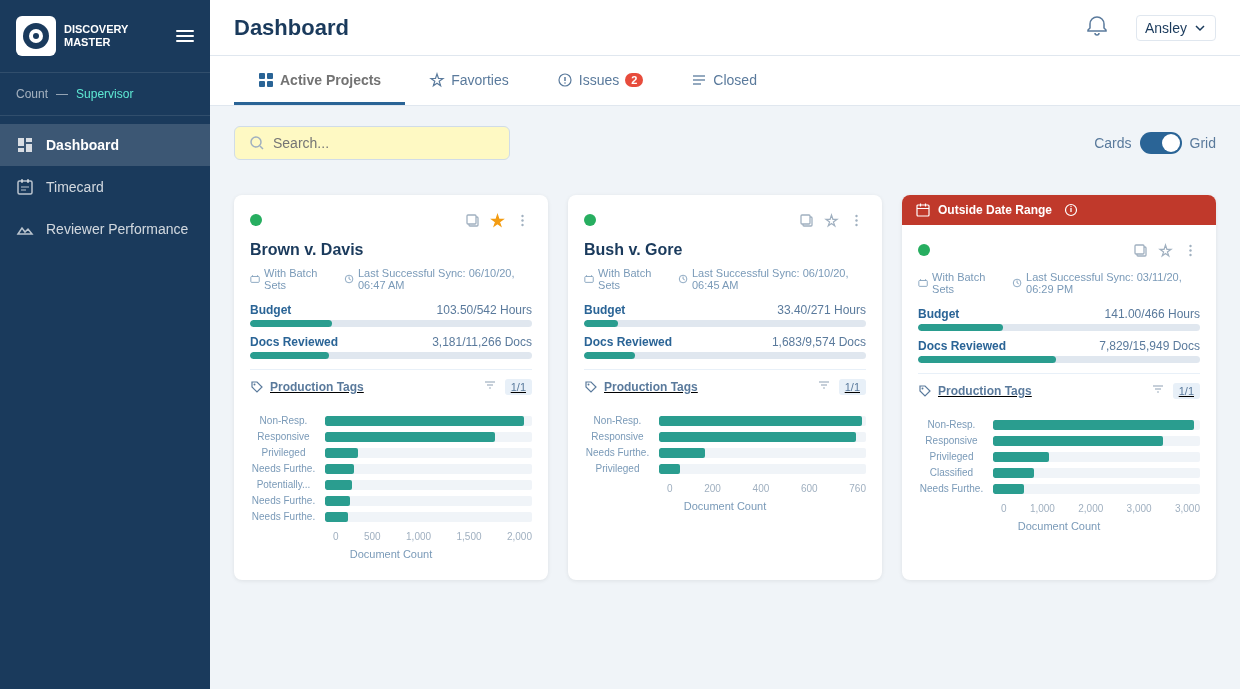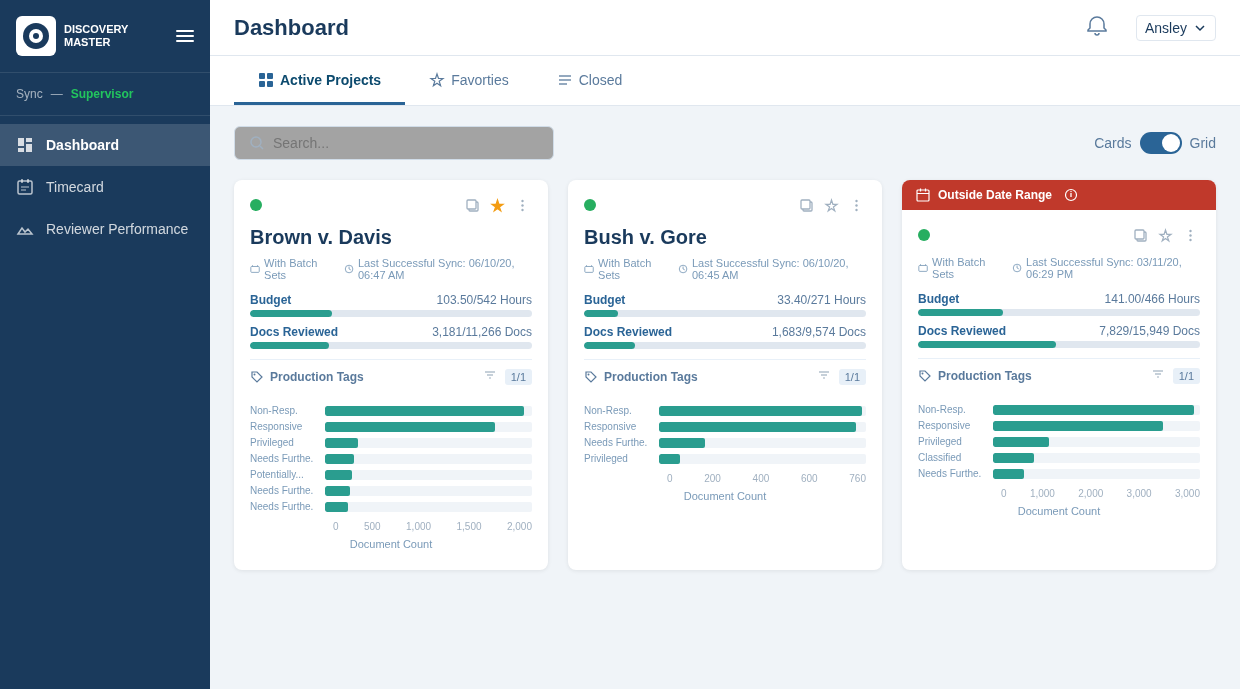--- a/index.html
+++ b/index.html
@@ -8,87 +8,87 @@
     
     .sidebar { width: 210px; background: #1a3a5c; color: white; display: flex; flex-direction: column; flex-shrink: 0; }
     .sidebar-logo { display: flex; align-items: center; padding: 16px 16px; border-bottom: 1px solid rgba(255,255,255,0.1); }
     .logo-icon { width: 40px; height: 40px; background: white; border-radius: 6px; display: flex; align-items: center; justify-content: center; margin-right: 8px; }
     .logo-icon svg { width: 30px; height: 30px; }
     .logo-text { font-size: 11px; font-weight: 700; color: white; line-height: 1.2; }
     .hamburger { margin-left: auto; cursor: pointer; display: flex; flex-direction: column; gap: 3px; }
     .hamburger span { display: block; width: 18px; height: 2px; background: white; border-radius: 2px; }
     .sidebar-role { display: flex; align-items: center; padding: 14px 16px; font-size: 12px; color: rgba(255,255,255,0.6); border-bottom: 1px solid rgba(255,255,255,0.1); }
     .sidebar-role .dash { margin: 0 8px; }
-    .sidebar-role .role-name { color: #22c55e; font-weight: 700; }
+    .sidebar-role .role-name { color: #5eead4; font-weight: 400; }
     .sidebar-nav { display: flex; flex-direction: column; padding: 8px 0; }
     .nav-item { display: flex; align-items: center; padding: 12px 16px; cursor: pointer; font-size: 14px; color: rgba(255,255,255,0.8); transition: background 0.2s; }
     .nav-item.active { background: rgba(255,255,255,0.15); color: white; font-weight: 600; }
     .nav-item svg { margin-right: 12px; flex-shrink: 0; }
 
     
     .main { flex: 1; display: flex; flex-direction: column; overflow: hidden; }
 
     
     .header { background: white; padding: 0 24px; height: 56px; display: flex; align-items: center; justify-content: space-between; border-bottom: 1px solid #e0e7ef; }
     .header-title { font-size: 22px; font-weight: 600; color: #1a3a5c; }
     .header-right { display: flex; align-items: center; gap: 28px; }
     .notif-btn { background: none; border: none; cursor: pointer; color: #5a7a9c; }
     .user-btn { display: flex; align-items: center; gap: 6px; background: none; border: none; cursor: pointer; font-size: 14px; color: #1a3a5c; font-weight: 500; padding: 4px 8px; border: 1px solid #e0e7ef; border-radius: 4px; }
 
     
     .tabs-bar { background: white; padding: 0 24px; display: flex; border-bottom: 1px solid #e0e7ef; }
     .tab { display: flex; align-items: center; gap: 6px; padding: 16px 24px 14px; cursor: pointer; font-size: 14px; color: #5a7a9c; border-bottom: 3px solid transparent; transition: all 0.2s; white-space: nowrap; }
-    .tab.active { color: #0c4a6e; font-weight: 700; border-bottom-color: #2a6496; }
+    .tab.active { color: #737373; font-weight: 700; border-bottom-color: #2a6496; }
     .tab-badge { background: #e74c3c; color: white; border-radius: 10px; padding: 1px 6px; font-size: 11px; font-weight: 700; }
 
     
     .content { flex: 1; overflow-y: auto; padding: 20px 24px; }
     .toolbar { display: flex; align-items: center; justify-content: space-between; margin-bottom: 20px; }
-    .search-box { display: flex; align-items: center; background: #a3a3a3; border: 1px solid #d0dce8; border-radius: 6px; padding: 8px 14px; width: 320px; }
+    .search-box { display: flex; align-items: center; background: #fef9c3; border: 1px solid #d0dce8; border-radius: 6px; padding: 8px 14px; width: 276px; }
     .search-box svg { color: #a0b0c0; margin-right: 8px; flex-shrink: 0; }
     .search-input { border: none; outline: none; font-size: 14px; color: #1a3a5c; width: 100%; background: transparent; }
     .toggle-group { display: flex; align-items: center; gap: 8px; }
     .toggle-label { font-size: 14px; color: #5a7a9c; }
     .toggle { width: 42px; height: 22px; background: #2a6496; border-radius: 11px; position: relative; cursor: pointer; }
     .toggle::after { content: ''; position: absolute; width: 18px; height: 18px; background: white; border-radius: 50%; top: 2px; right: 2px; }
 
     
     .cards-grid { display: grid; grid-template-columns: repeat(3, 1fr); gap: 20px; }
-    .card { background: white; border-radius: 8px; overflow: hidden; box-shadow: 0 1px 4px rgba(0,0,0,0.08); }
+    .card { background: white; border-radius: 8px; overflow: hidden; box-shadow: 0 1px 4px rgba(0,0,0,0.08); margin-top: 15px; }
     .card-alert-banner { background: #c0392b; color: white; display: flex; align-items: center; gap: 8px; padding: 8px 14px; font-size: 12px; font-weight: 600; }
     .card-body { padding: 16px; }
     .card-header { display: flex; align-items: flex-start; justify-content: space-between; margin-bottom: 8px; }
     .status-dot { width: 12px; height: 12px; border-radius: 50%; flex-shrink: 0; margin-top: 3px; }
     .status-dot.green { background: #27ae60; }
     .card-actions { display: flex; align-items: center; gap: 6px; }
     .card-action-btn { background: none; border: none; cursor: pointer; color: #a0b0c0; font-size: 14px; padding: 2px; }
     .card-action-btn.star-active { color: #f39c12; }
-    .card-title { font-size: 20px; font-weight: 700; color: #1a3a5c; margin: 4px 0 8px; }
+    .card-title { font-size: 16px; font-weight: 700; color: #1a3a5c; margin: 4px 0 8px; }
     .card-meta { display: flex; gap: 14px; margin-bottom: 12px; }
     .card-meta-item { display: flex; align-items: center; gap: 4px; font-size: 11px; color: #7a9ab8; }
     .card-stats { margin-bottom: 10px; }
     .stat-row { margin-bottom: 8px; }
     .stat-header { display: flex; justify-content: space-between; font-size: 12px; margin-bottom: 3px; }
     .stat-label { font-weight: 600; color: #2a6496; }
     .stat-value { color: #5a7a9c; }
     .progress-bar { height: 7px; background: #e0e7ef; border-radius: 4px; overflow: hidden; }
     .progress-fill { height: 100%; background: #2a9d8f; border-radius: 4px; }
 
-    .tags-section { display: flex; align-items: center; justify-content: space-between; padding: 8px 0; border-top: 1px solid #e8f0f8; margin-top: 4px; }
+    .tags-section { display: flex; align-items: center; justify-content: space-between; padding: 8px 0; border-top: 1px solid #e8f0f8; margin-top: 4px; text-decoration: underline; }
     .tags-label { display: flex; align-items: center; gap: 6px; font-size: 12px; color: #5a7a9c; font-weight: 600; }
     .tags-right { display: flex; align-items: center; gap: 8px; }
     .filter-btn { background: none; border: none; cursor: pointer; color: #a0b0c0; }
     .page-badge { background: #e8f0f8; color: #5a7a9c; font-size: 11px; padding: 2px 6px; border-radius: 3px; }
 
     
     .chart-area { padding: 8px 0 4px; }
     .chart-title { text-align: center; font-size: 11px; color: #7a9ab8; margin-top: 6px; }
     .bar-chart { padding: 4px 0; }
     .bar-row { display: flex; align-items: center; margin-bottom: 5px; }
-    .bar-label { width: 75px; font-size: 10px; color: #7a9ab8; text-align: left; padding-right: 8px; flex-shrink: 0; overflow: hidden; text-overflow: ellipsis; white-space: nowrap; }
+    .bar-label { width: 75px; font-size: 10px; color: #7a9ab8; text-align: center; padding-right: 8px; flex-shrink: 0; overflow: hidden; text-overflow: ellipsis; white-space: nowrap; }
     .bar-track { flex: 1; height: 10px; background: #f0f4f8; border-radius: 2px; overflow: hidden; }
     .bar-fill { height: 100%; background: #2a9d8f; border-radius: 2px; }
     .chart-axis { display: flex; justify-content: space-between; padding-left: 83px; }
     .axis-tick { font-size: 10px; color: #a0b0c0; }
   </style>
 </head>
 <body>
 
 <div class="sidebar">
   <div class="sidebar-logo">
@@ -100,21 +100,21 @@
       </svg>
     </div>
     <div class="logo-text">DISCOVERY<br>MASTER</div>
     <div class="hamburger">
       <span></span>
         <span></span>
         <span></span>
     </div>
   </div>
   <div class="sidebar-role">
-    <span>Sync</span>
+    <span>Count</span>
     <span class="dash">—</span>
     <span class="role-name">Supervisor</span>
   </div>
   <div class="sidebar-nav">
     <div class="nav-item active">
       <svg width="18" height="18" viewBox="0 0 18 18" fill="none">
         <path d="M2 10h6V2H2v8zm0 6h6v-4H2v4zm8 0h6v-8h-6v8zm0-14v4h6V2h-6z" fill="rgba(255,255,255,0.8)"></path>
       </svg>
       <span>Dashboard</span>
     </div>
@@ -168,20 +168,29 @@
       <span>Active Projects</span>
     </div>
     <div class="tab">
       <svg width="16" height="16" viewBox="0 0 16 16" fill="none">
         <path d="M8 2l1.5 4.5H14l-3.8 2.8 1.4 4.4L8 11.3l-3.6 2.4 1.4-4.4L2 6.5h4.5z" stroke="#5a7a9c" stroke-width="1.2" fill="none"></path>
       </svg>
       <span>Favorties</span>
     </div>
     <div class="tab">
       <svg width="16" height="16" viewBox="0 0 16 16" fill="none">
+        <circle cx="8" cy="8" r="6" stroke="#5a7a9c" stroke-width="1.2" fill="none"></circle>
+        <line x1="8" y1="5" x2="8" y2="9" stroke="#5a7a9c" stroke-width="1.5"></line>
+        <circle cx="8" cy="11" r="0.8" fill="#5a7a9c"></circle>
+      </svg>
+      <span>Issues</span>
+      <span class="tab-badge">2</span>
+    </div>
+    <div class="tab">
+      <svg width="16" height="16" viewBox="0 0 16 16" fill="none">
         <line x1="2" y1="4" x2="14" y2="4" stroke="#5a7a9c" stroke-width="1.3"></line>
         <line x1="2" y1="8" x2="14" y2="8" stroke="#5a7a9c" stroke-width="1.3"></line>
         <line x1="2" y1="12" x2="10" y2="12" stroke="#5a7a9c" stroke-width="1.3"></line>
       </svg>
       <span>Closed</span>
     </div>
   </div>
 
   <div class="content">
     <div class="toolbar">

